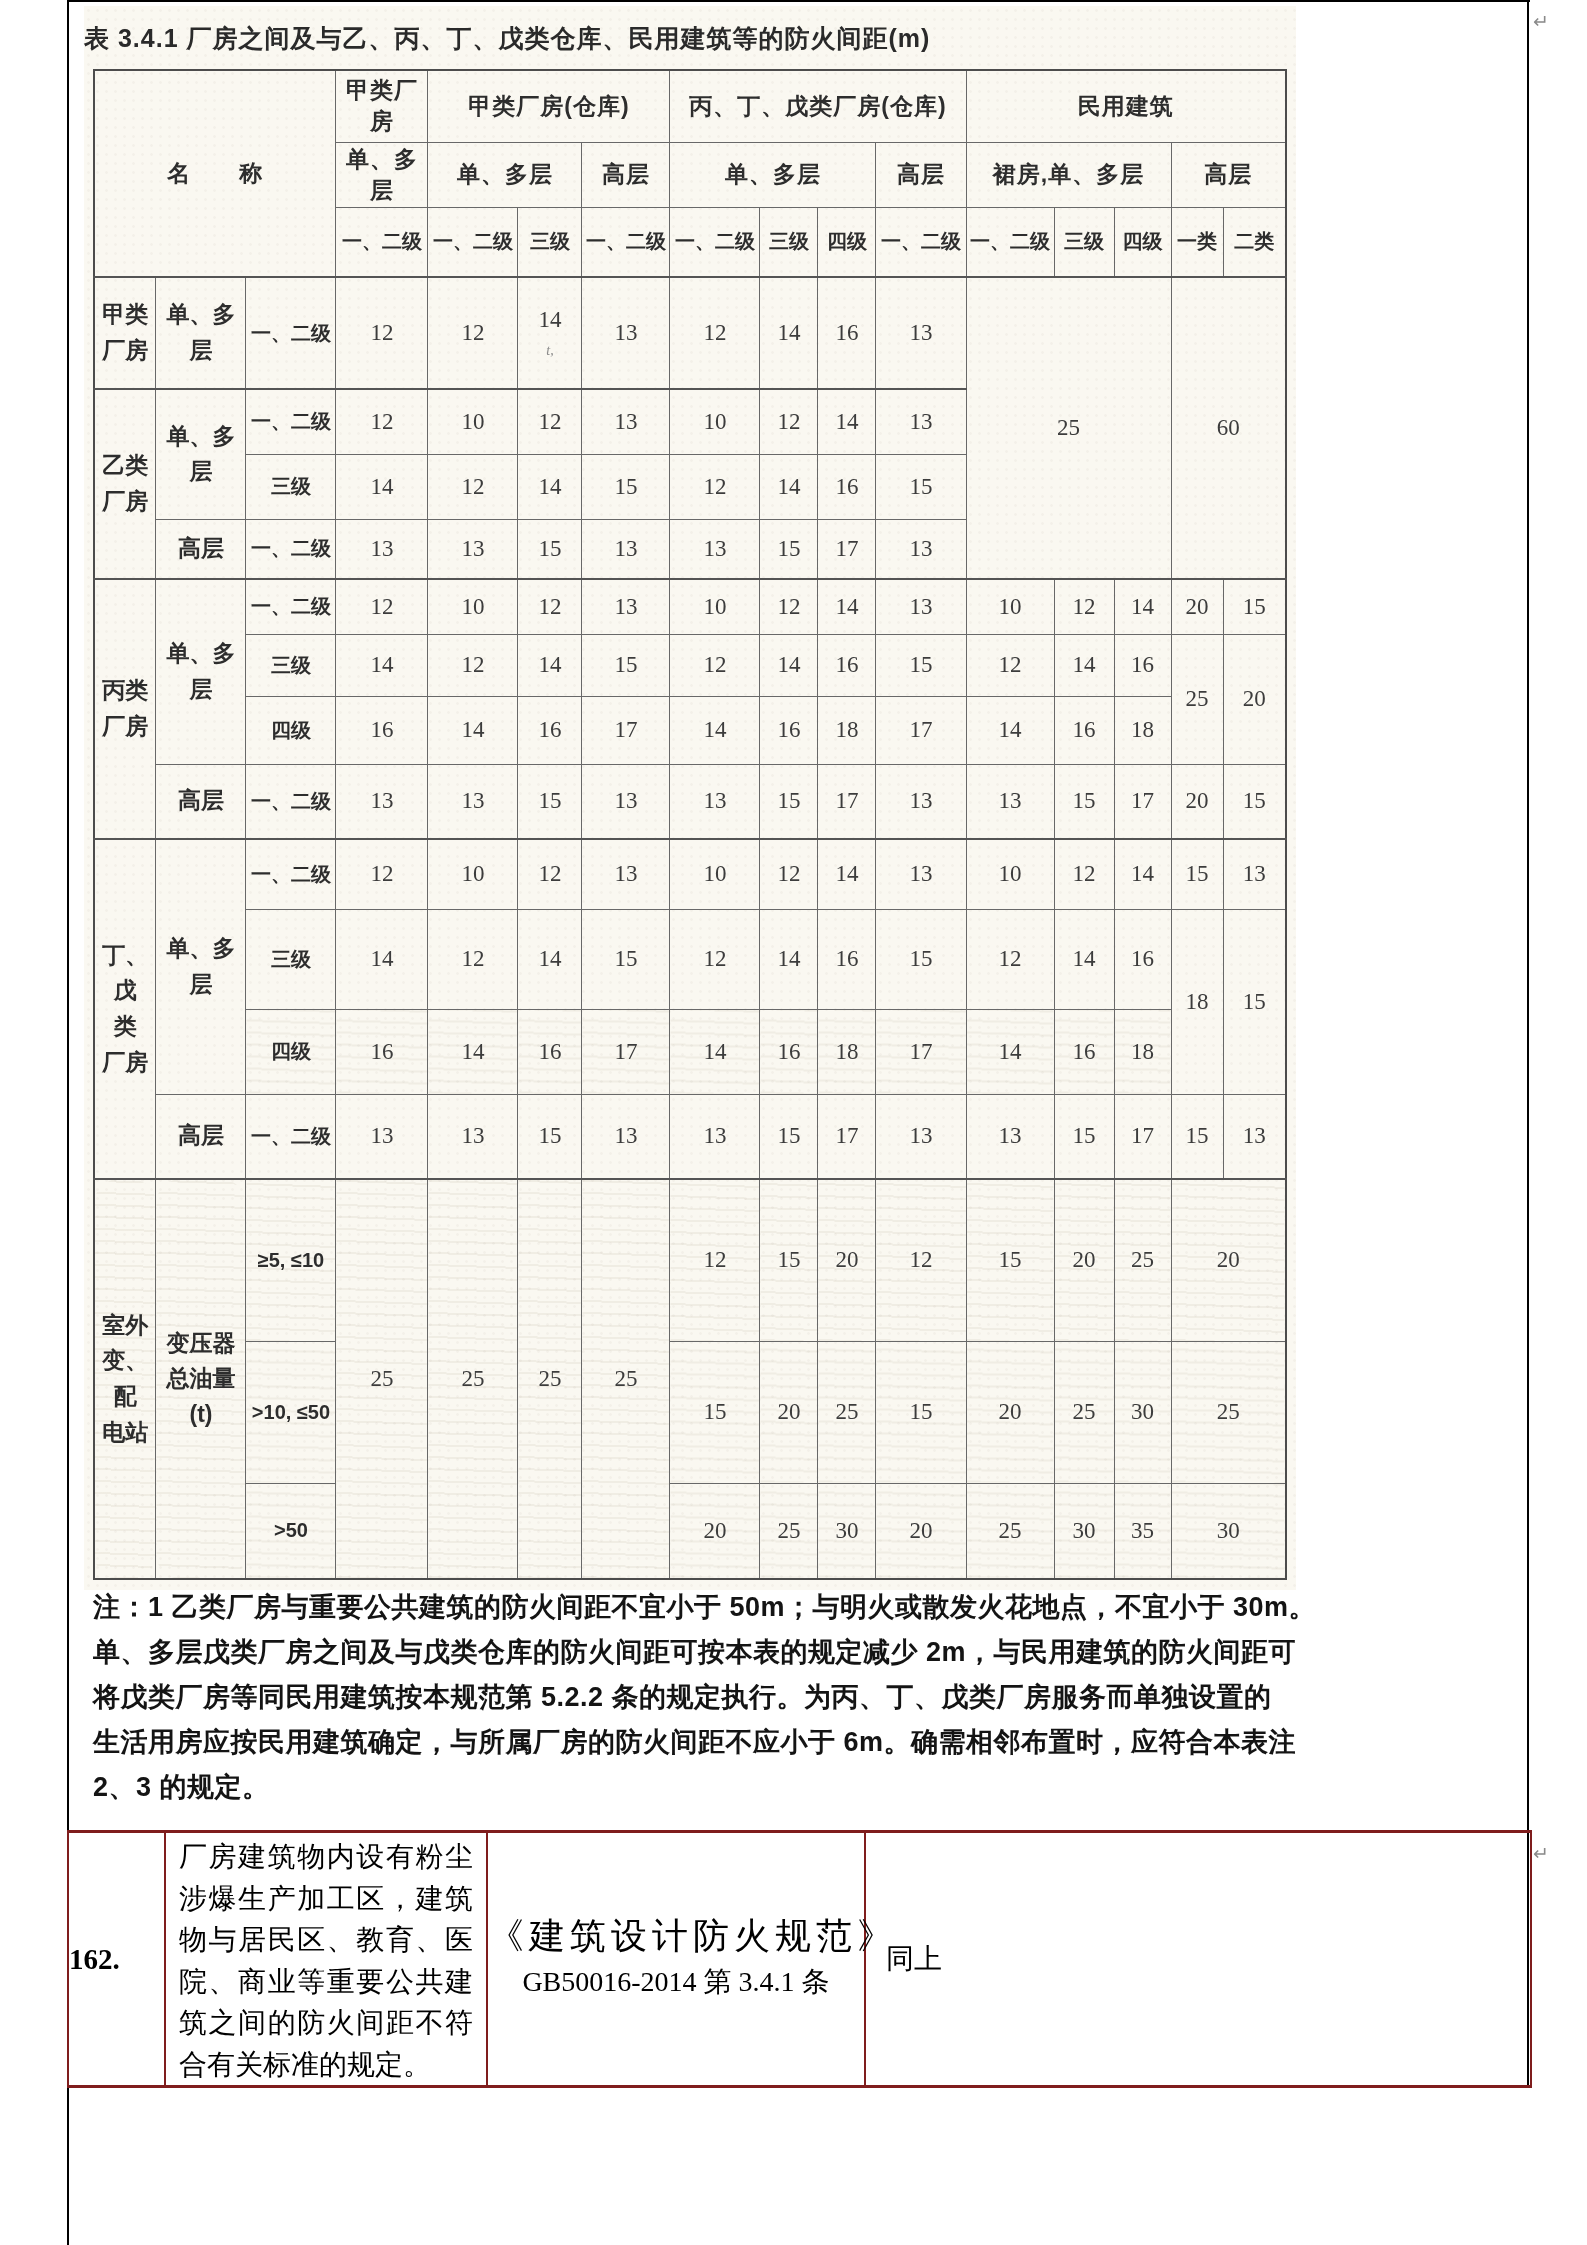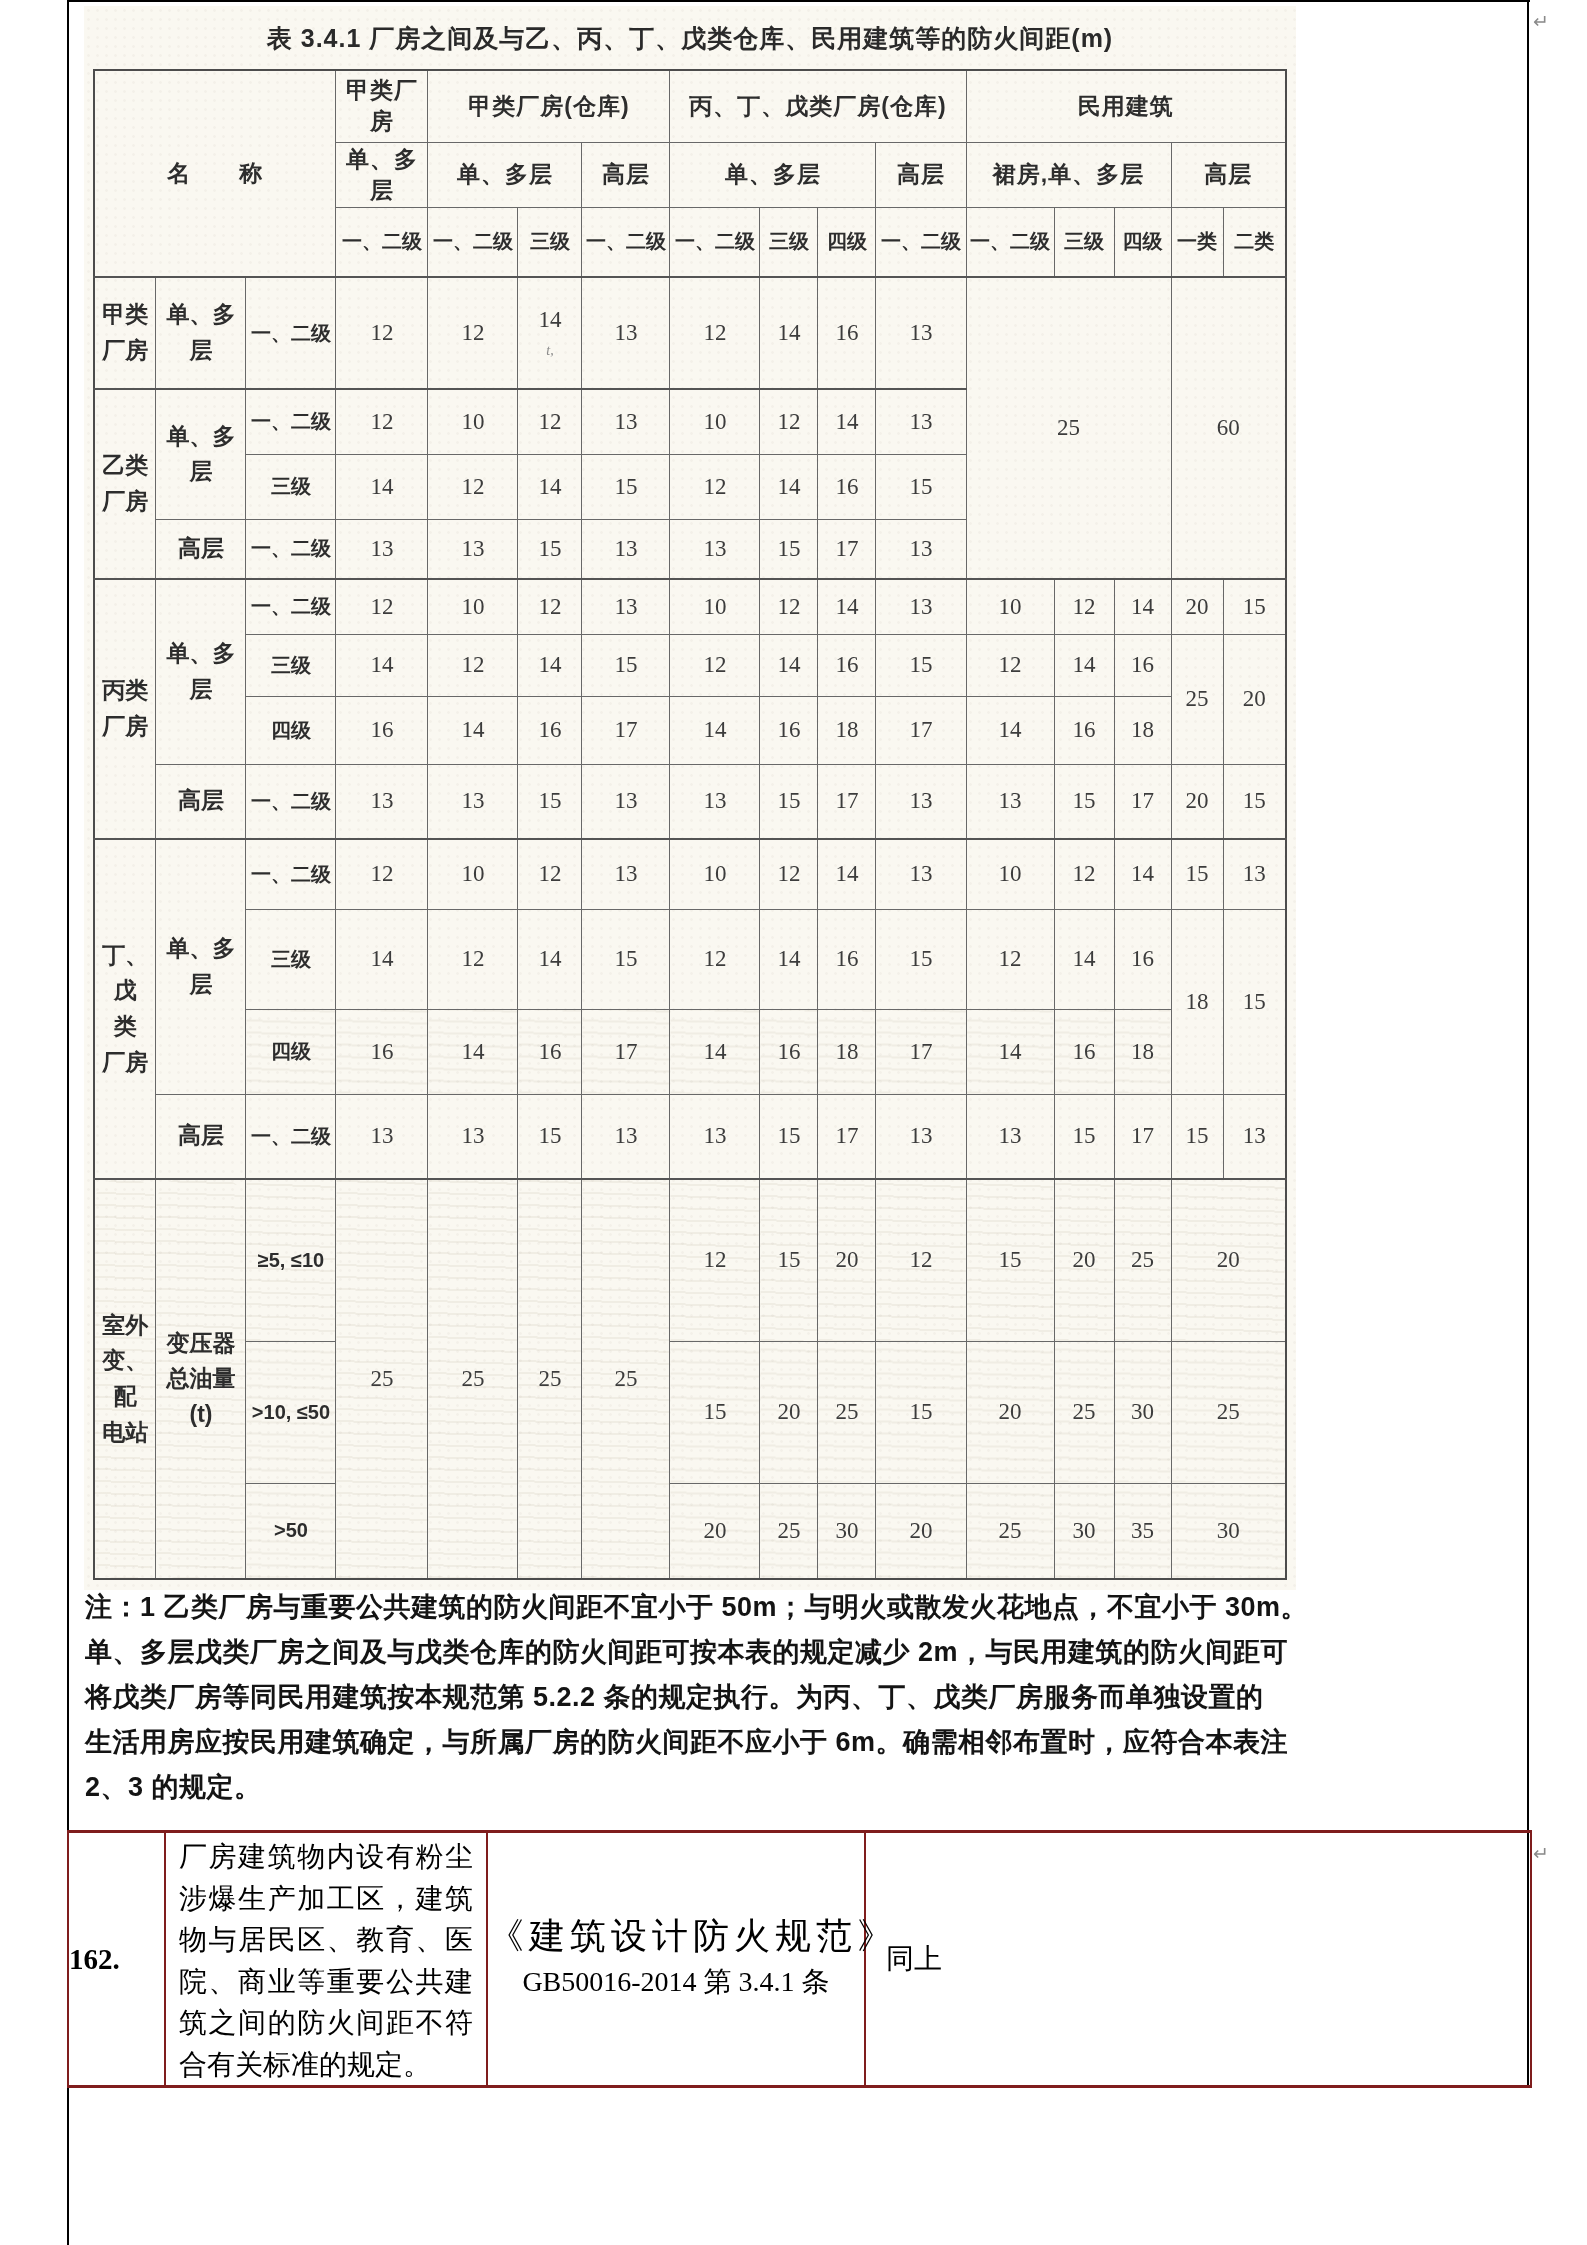--- a/index.html
+++ b/index.html
@@ -18,36 +18,36 @@
   
   .scan{
     position:absolute;left:84px;top:6px;width:1212px;
     background:#faf8f1;
     background-image:radial-gradient(rgba(165,152,128,0.07) 1px, transparent 1.6px);
     background-size:9px 9px;
     filter:blur(0.35px);
     color:#3a3a3a;
   }
   .scan-title{
-    text-align:center;font-weight:bold;font-size:25px;color:#2a2a2a;
+    text-align:left;font-weight:bold;font-size:25px;color:#2a2a2a;
     padding:16px 0 14px 0;letter-spacing:1px;white-space:nowrap;
   }
   table.fire{border-collapse:collapse;table-layout:fixed;width:1192px;margin:0 auto 10px auto;border:2px solid #4c4c4c;}
   table.fire td{border:1px solid #686868;text-align:center;vertical-align:middle;padding:0;overflow:hidden;}
   tr.sec td{border-top:2px solid #545454;}
   .hdr{font-weight:bold;font-size:23px;color:#2d2d2d;letter-spacing:1px;}
   .grade{font-weight:bold;font-size:20px;color:#2d2d2d;white-space:nowrap;}
   .lbl{font-weight:bold;font-size:23px;color:#2d2d2d;white-space:pre-line;line-height:1.55;border-radius:25px;}
   .num{font-family:"Liberation Serif",serif;font-size:23px;color:#3c3c3c;}
   .smudge{font-size:14px;color:#8a8a8a;margin-top:10px;font-style:italic;}
   .bleed{background-image:repeating-linear-gradient(2deg, rgba(150,138,112,0.10) 0px, rgba(150,138,112,0.10) 2px, transparent 2px, transparent 12px);}
 
   
   .notes{
-    position:absolute;left:85px;top:1585px;width:1438px;
+    position:absolute;left:93px;top:1585px;width:1438px;
     font-size:27px;line-height:45px;font-weight:600;color:#141414;
     white-space:pre-line;letter-spacing:0.5px;
   }
 
   
   table.bottom{
     position:absolute;left:67px;top:1830px;width:1463px;height:255px;
     border-collapse:collapse;table-layout:fixed;
   }
   table.bottom td{border:2px solid #7f1d1d;vertical-align:middle;padding:0;}

